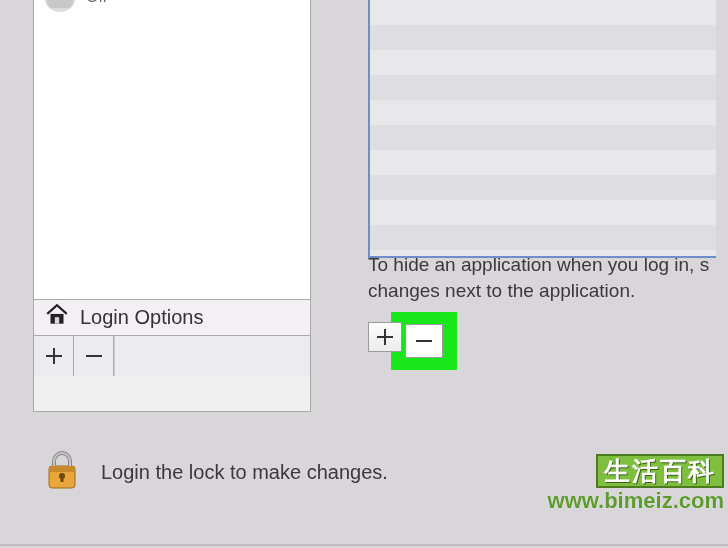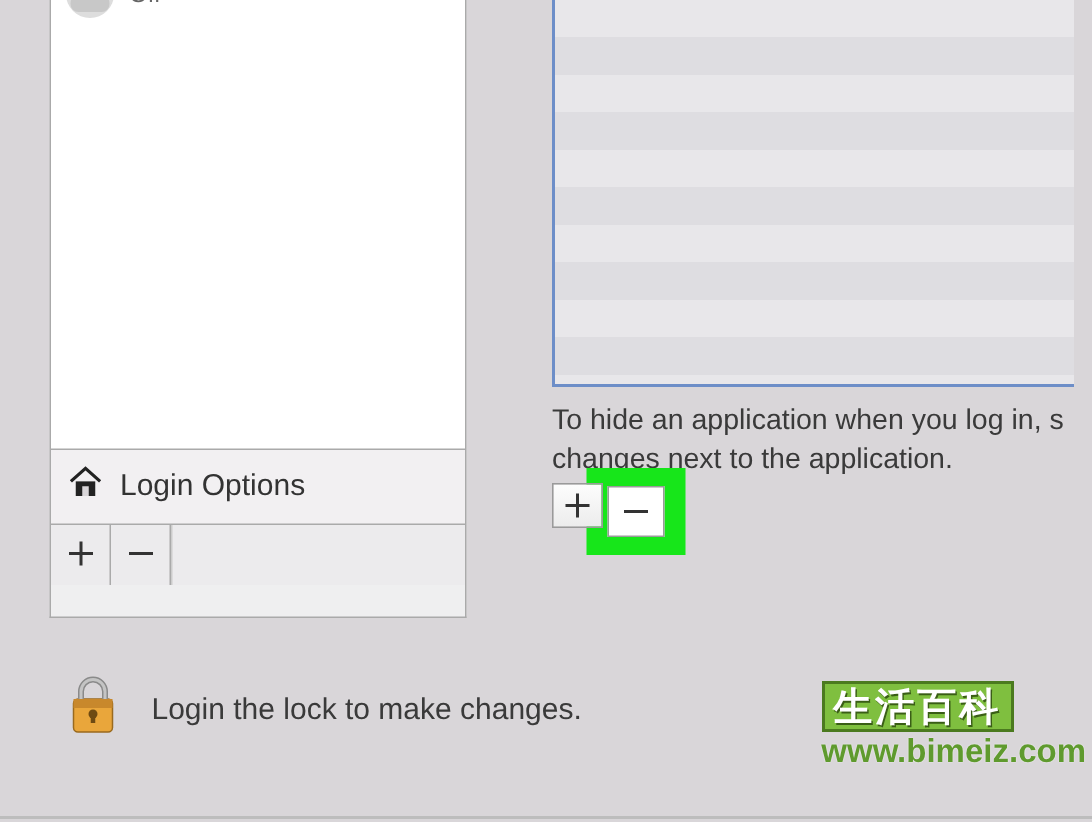--- a/index.html
+++ b/index.html
@@ -60,21 +60,21 @@
     width: 26px; height: 16px;
     border-radius: 12px 12px 6px 6px;
     background: #c8c8c8;
   }
   .user-status { color: #666; font-size: 16px; margin-top: -18px; }
 
   .login-options {
     display: flex;
     align-items: center;
     gap: 10px;
-    height: 50px;
+    height: 36px;
     padding: 0 10px;
     border-bottom: 1px solid #aaa;
     background: #f2f0f2;
     font-size: 20px;
   }
 
   .sidebar-buttons {
     display: flex;
     height: 40px;
     background: #ecebed;
@@ -118,21 +118,21 @@
       #e8e7ea 0px,
       #e8e7ea 25px,
       #dedde1 25px,
       #dedde1 50px
     );
   }
 
   .hint-text {
     position: absolute;
     left: 368px;
-    top: 268px;
+    top: 252px;
     width: 360px;
     font-size: 19px;
     line-height: 1.35;
     color: #3a3a3a;
   }
 
   
   .pane-buttons {
     position: absolute;
     left: 368px;
@@ -192,21 +192,21 @@
     gap: 22px;
     font-size: 20px;
     color: #3a3a3a;
   }
 
   
   .watermark {
     position: absolute;
     right: 4px;
     bottom: 36px;
-    text-align: left;
+    text-align: right;
     line-height: 1;
   }
   .wm-top {
     display: inline-block;
     background: #7fbf3f;
     border: 2px solid #4b7a1f;
     color: #fff;
     font-weight: 700;
     font-size: 26px;
     letter-spacing: 2px;

